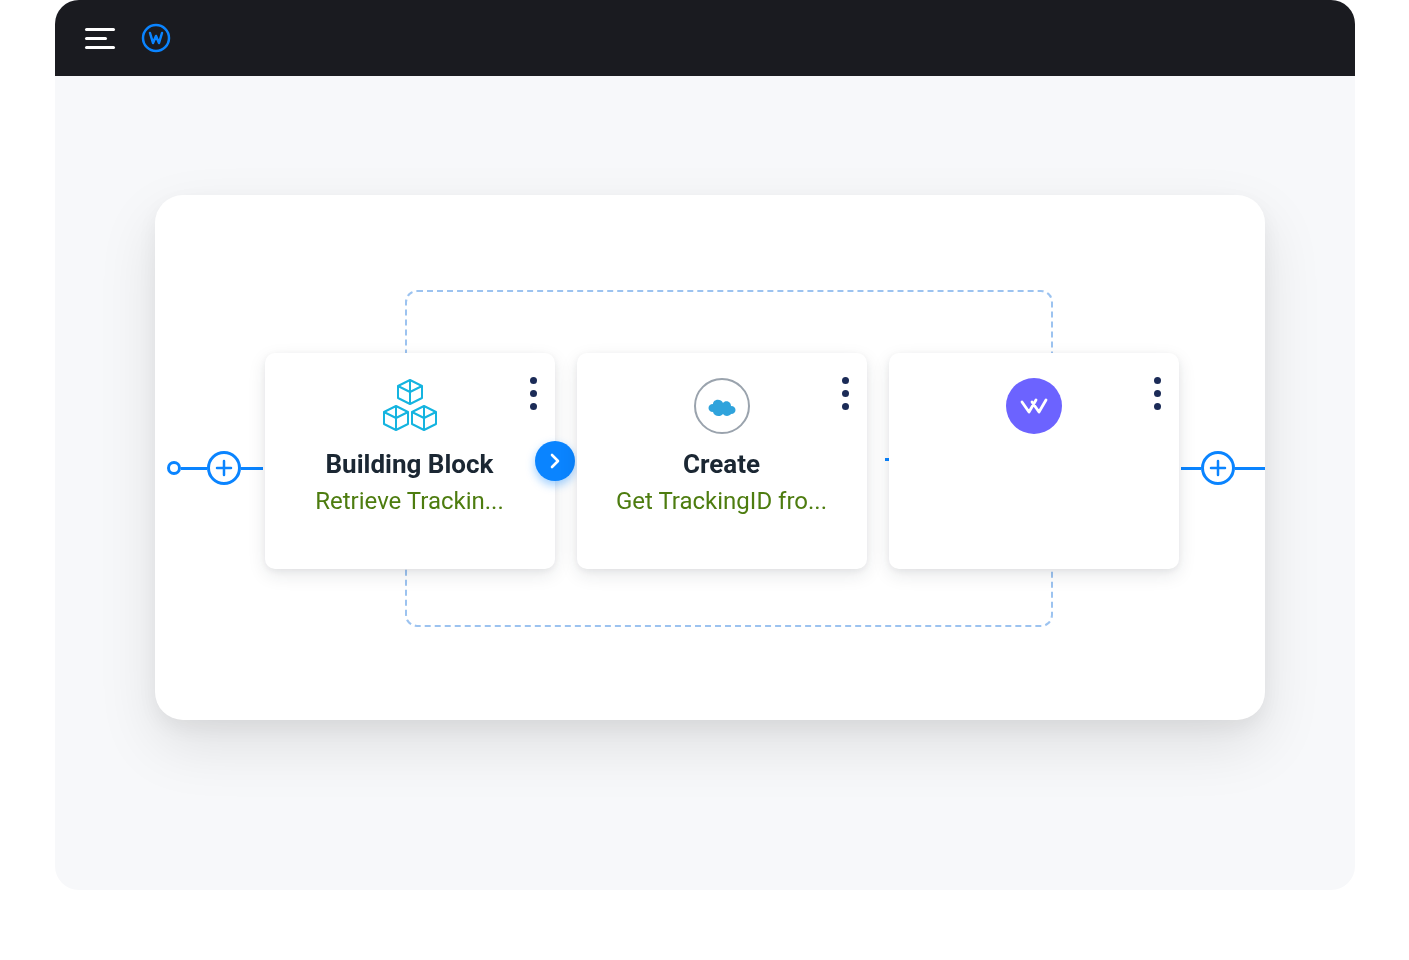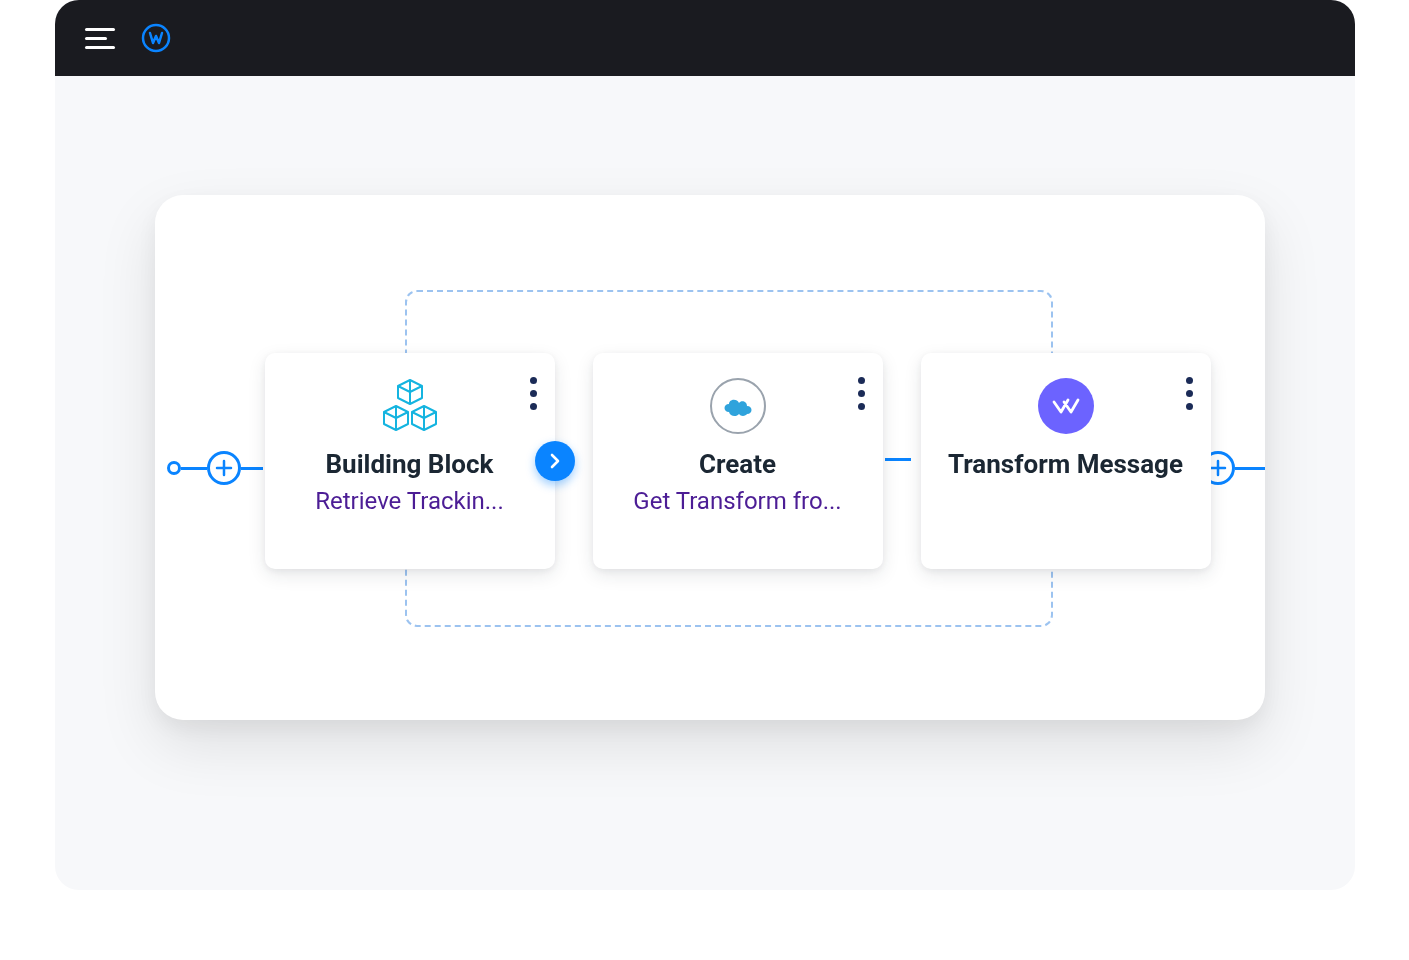--- a/index.html
+++ b/index.html
@@ -88,21 +88,21 @@
       width: 34px; height: 34px; border: 3px solid #0a84ff; border-radius: 50%;
       display:flex; align-items:center; justify-content:center;
       color:#0a84ff; background:#fff; cursor:pointer;
       font-size: 22px; font-weight: 300;
     }
     .cards-row {
       position: absolute;
       top: 158px;
       left: 110px;
       display: flex;
-      gap: 38px;
+      gap: 22px;
     }
     .card {
       width: 290px;
       height: 216px;
       background: #ffffff;
       border-radius: 10px;
       box-shadow: 0 6px 18px rgba(27,39,51,0.10), 0 2px 6px rgba(27,39,51,0.06);
       padding: 22px 18px 16px 18px;
       position: relative;
       text-align: center;
@@ -115,21 +115,21 @@
     }
     .card-title {
       font-size: 26px;
       font-weight: 700;
       color: #1b2733;
       margin-bottom: 8px;
       white-space: nowrap;
     }
     .card-sub {
       font-size: 24px;
-      color: #4c1d95;
+      color: #4d7c0f;
       font-weight: 400;
       white-space: nowrap;
       overflow: hidden;
       text-overflow: ellipsis;
       max-width: 260px;
     }
     .kebab {
       position: absolute;
       top: 24px;
       right: 18px;
@@ -242,35 +242,34 @@
             <span></span>
           </div>
         <div class="icon-zone">
           <div class="sf-circle">
             <svg width="34" height="24" viewBox="0 0 34 24">
               <path d="M8 18 C2 18 2 10 8 10 C8 5 16 4 18 9 C20 6 26 7 26 12 C32 12 32 20 26 20 C25 22 20 23 18 20 C16 23 9 23 8 18 Z" fill="#2fa3dc"></path>
             </svg>
           </div>
         </div>
         <div class="card-title">Create</div>
-        <div class="card-sub">Get Transform fro...</div>
+        <div class="card-sub">Get TrackingID fro...</div>
       </div>
 
       <div class="card">
         <div class="kebab">
             <span></span>
             <span></span>
             <span></span>
           </div>
         <div class="icon-zone">
           <div class="tm-circle">
             <svg width="30" height="24" viewBox="0 0 30 24">
               <path d="M3 8 L10 18 L17 6 M13 8 L20 18 L27 6" fill="none" stroke="#ffffff" stroke-width="2.8" stroke-linecap="round" stroke-linejoin="round"></path>
             </svg>
           </div>
         </div>
-        <div class="card-title">Transform Message</div>
       </div>
 
     </div>
 
   </div>
 </div>
 
 </body></html>

